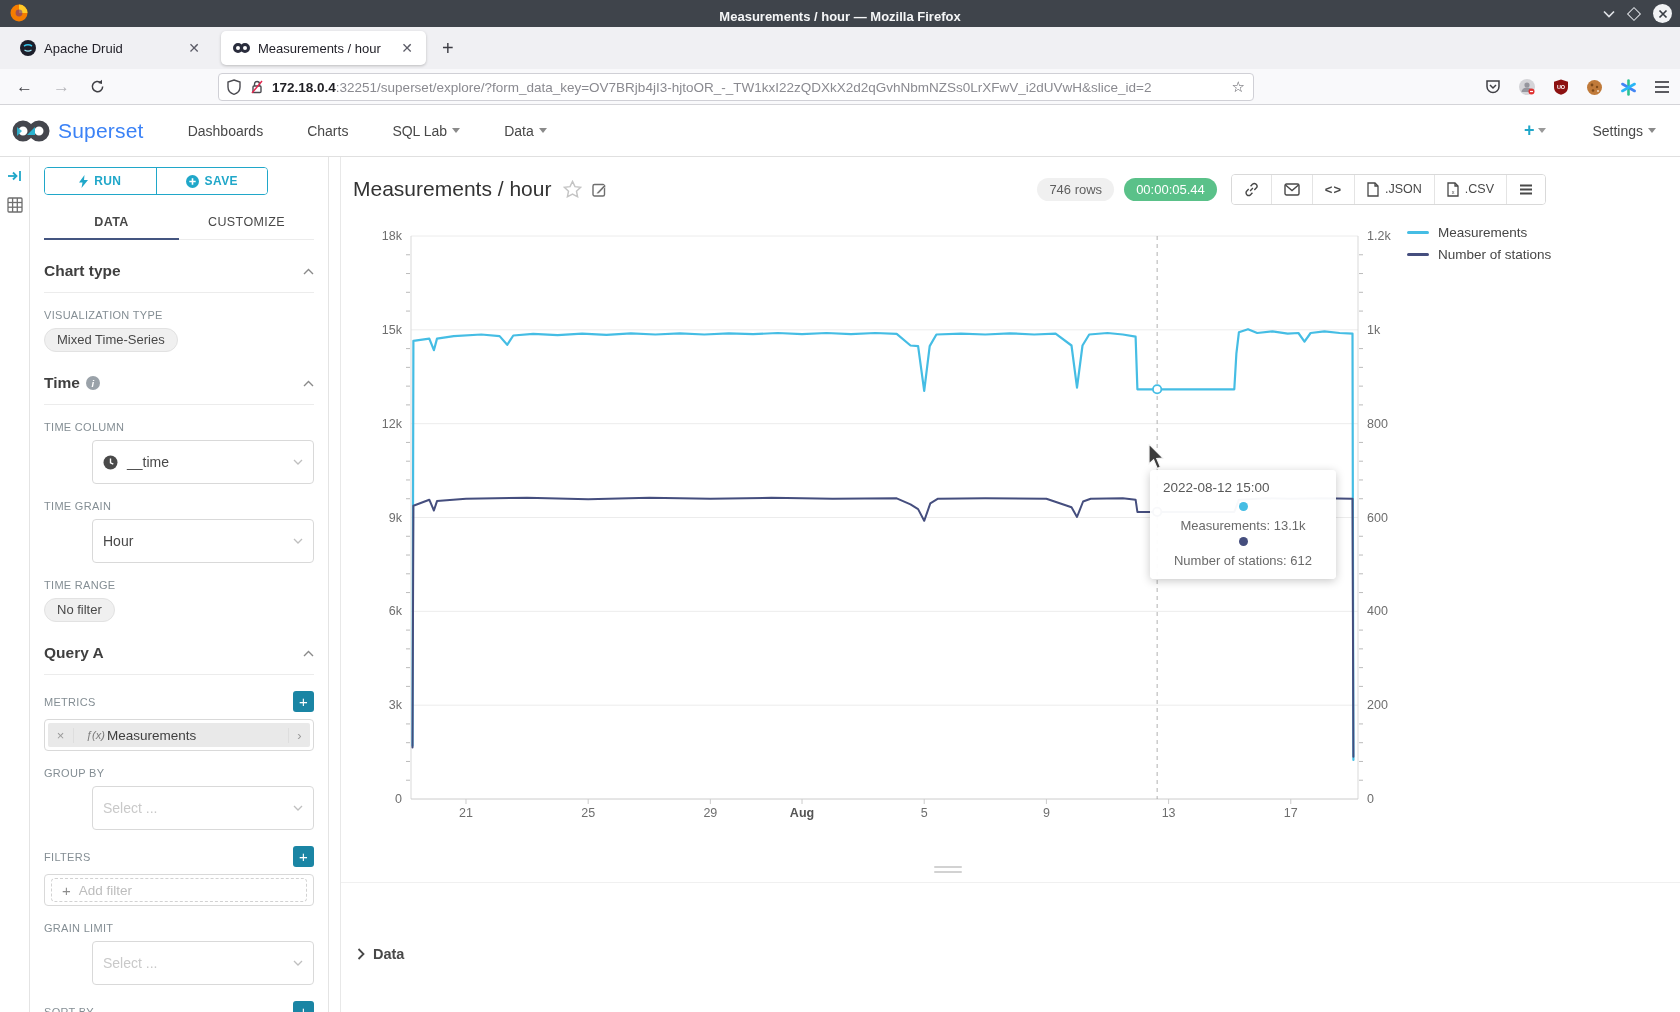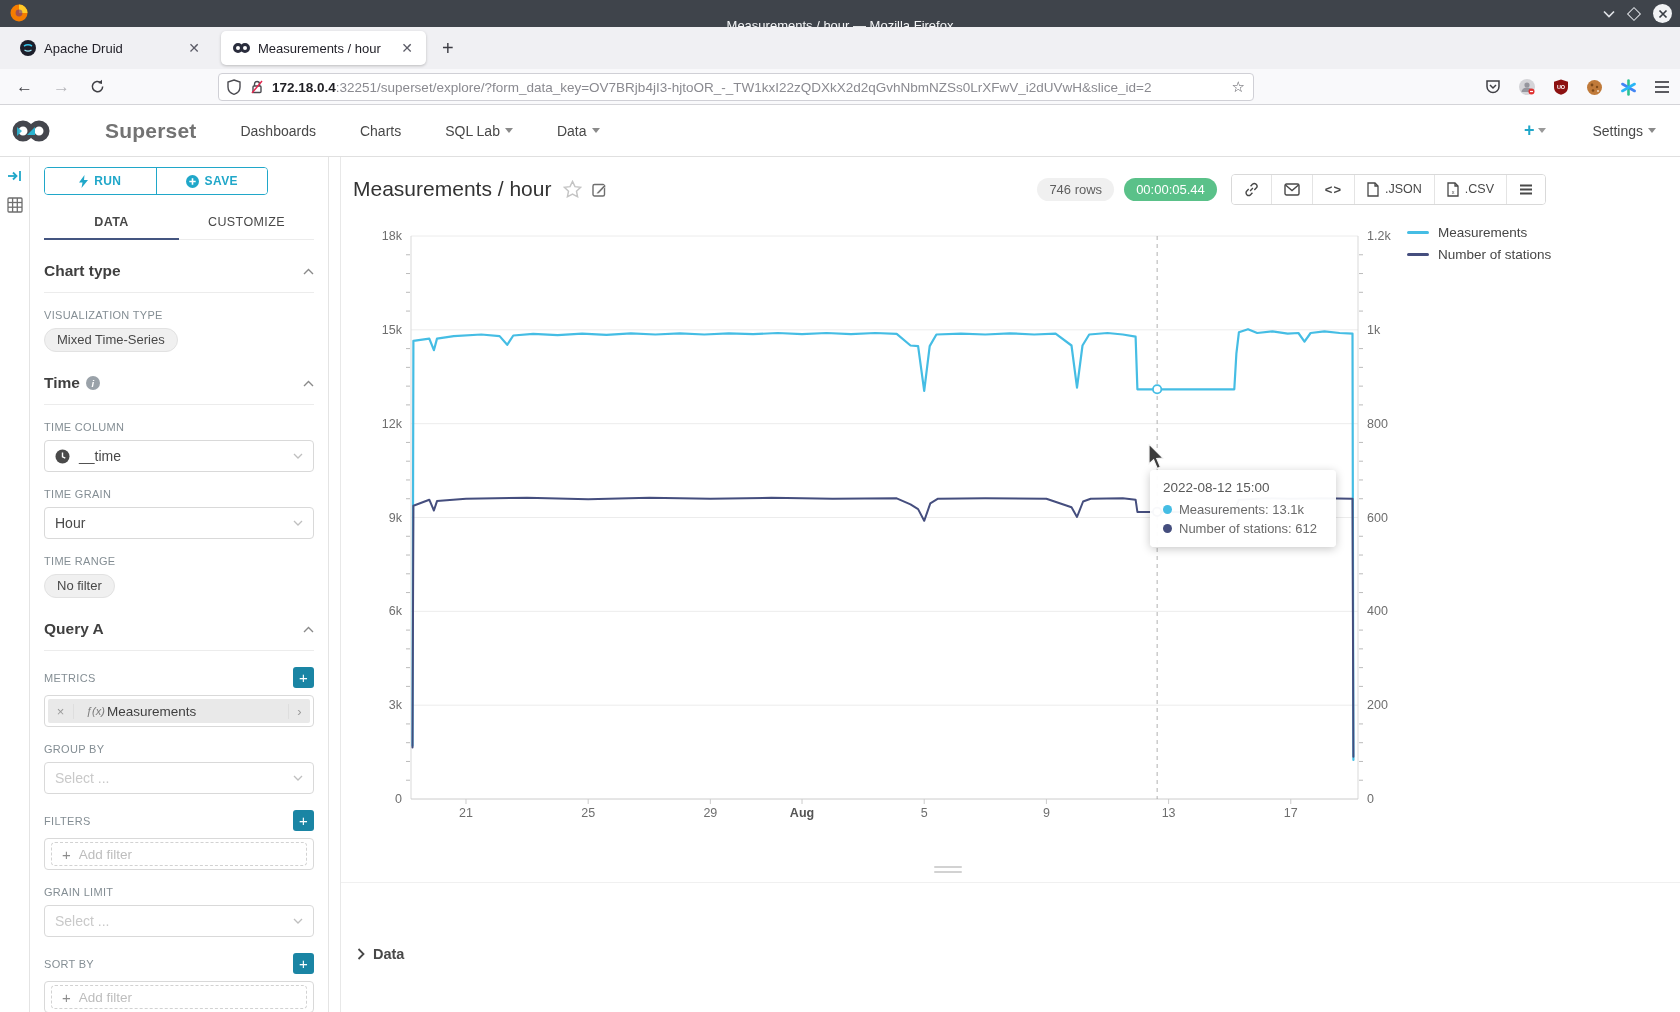--- a/index.html
+++ b/index.html
@@ -3,21 +3,21 @@
 <meta charset="utf-8">
 <style>
   * { margin:0; padding:0; box-sizing:border-box; }
   html,body { width:1680px; height:1012px; overflow:hidden; background:#fff;
     font-family:"Liberation Sans", sans-serif; }
   body { position:relative; }
   svg { display:block; }
 
   
   .titlebar { position:absolute; left:0; top:0; width:1680px; height:33px; background:#3f444b;
-    display:flex; align-items:flex-end; }
+    display:flex; align-items:center;font-weight:bold; }
   .ff-logo { position:absolute; left:10px; top:4px; }
   .win-title { width:100%; text-align:center; color:#f5f6f7; font-size:13px; }
   .win-controls { position:absolute; right:8px; top:0; height:27px; display:flex; align-items:center; gap:14px; }
   .wc-close { width:19px; height:19px; border-radius:50%; background:#f2f3f5; display:flex; align-items:center; justify-content:center; }
   .wc-diamond { width:10px; height:10px; border:1.6px solid #dfe2e6; transform:rotate(45deg); }
 
   
   .tabbar { position:absolute; left:0; top:27px; width:1680px; height:42px; background:#f0f0f3;
     display:flex; align-items:center; }
   .tab { height:34px; margin-left:8px; display:flex; align-items:center; gap:8px; padding:0 10px 0 12px;
@@ -36,21 +36,21 @@
     border:1px solid #d0d0d6; border-radius:4px; display:flex; align-items:center; padding:0 8px; }
   .url-text { font-size:13.5px; color:#8a8a90; margin-left:8px; flex:1; white-space:nowrap; overflow:hidden; }
   .url-text b { color:#1f1f24; font-weight:600; }
   .url-star { color:#55555c; font-size:15px; }
   .tool-icons { position:absolute; right:10px; top:0; height:36px; display:flex; align-items:center; gap:17px; }
 
   
   .sup-nav { position:absolute; left:0; top:105px; width:1680px; height:52px; background:#fff;
     border-bottom:1px solid #e0e0e0; display:flex; align-items:center; }
   .brand { display:flex; align-items:center; gap:8px; margin-left:12px; }
-  .brand-name { font-size:21px; font-weight:700; color:#737373; letter-spacing:.2px;margin-left:47px; }
+  .brand-name { font-size:21px; font-weight:400; color:#3b82f6; letter-spacing:.2px; }
   .sup-item { font-size:14px; color:#484848; margin-left:44px; display:flex; align-items:center; gap:5px; }
   .sup-right { position:absolute; right:24px; display:flex; align-items:center; gap:46px; }
   .sup-plus { color:#20a7c9; font-size:18px; font-weight:700; display:flex; align-items:center; gap:4px; }
   .caret-down { width:0; height:0; border-left:4px solid transparent; border-right:4px solid transparent; border-top:5px solid #8a8a8a; }
   .sup-plus .caret-down { border-top-color:#9a9a9a; }
 
   
   .content { position:absolute; left:0; top:157px; width:1680px; bottom:0; }
   .icon-strip { position:absolute; left:0; top:0; width:30px; bottom:0; border-right:1px solid #e4e4e4;
     display:flex; flex-direction:column; align-items:center; padding-top:12px; gap:14px; }
@@ -67,22 +67,22 @@
   .ptab.active { font-weight:600; }
   .ptab.active::after { content:""; position:absolute; left:0; right:0; bottom:-1px; height:2px; background:#445580; }
   .sec-head { display:flex; align-items:center; margin-top:22px; padding-bottom:12px; border-bottom:1px solid #ececec; }
   .sec-title { font-size:15.5px; color:#3f3f3f;font-weight:bold; }
   .sec-chev { margin-left:auto; }
   .info-dot { width:14px; height:14px; border-radius:50%; background:#9aa2a9; color:#fff; font-size:9.5px;
     display:inline-flex; align-items:center; justify-content:center; margin-left:6px; font-style:italic; font-weight:700; }
   .ctl-label { font-size:11px; color:#848e94; letter-spacing:.3px; margin:16px 0 7px; display:flex; align-items:center; }
   .pill { display:inline-block; background:#f0f0f0; border:1px solid #e2e2e2; border-radius:12px;
     padding:3px 12px 4px; font-size:13px; color:#484848; }
-  .select { height:32px; border:1px solid #d9d9d9; border-radius:4px; background:#fff; display:flex;
-    align-items:center; padding:0 10px; font-size:14px; color:#484848; gap:9px; }
+  .select { height:44px; border:1px solid #d9d9d9; border-radius:4px; background:#fff; display:flex;
+    align-items:center; padding:0 10px; font-size:14px; color:#484848; gap:9px;margin-left:48px; }
   .select .ph { color:#c9c9c9; }
   .select .chev { margin-left:auto; }
   .add-btn { width:21px; height:21px; border-radius:3px; background:#1a85a4; color:#fff; font-size:15px;
     display:flex; align-items:center; justify-content:center; margin-left:auto; font-weight:400; }
   .metric-box { border:1px solid #d9d9d9; border-radius:4px; padding:3px; background:#fff; }
   .metric-chip { background:#e9e9e9; border-radius:2px; height:24px; display:flex; align-items:center; }
   .chip-x { width:26px; text-align:center; color:#9a9a9a; font-size:13px; border-right:1px solid #dedede; }
   .chip-fx { font-style:italic; font-size:11px; color:#7c7c7c; margin:0 2px 0 12px; }
   .chip-name { font-size:13.5px; color:#3f3f3f; flex:1; }
   .chip-arrow { width:22px; text-align:center; color:#9a9a9a; border-left:1px solid #dedede; font-size:13px; }
@@ -106,21 +106,21 @@
   .code-glyph { font-size:13px; font-weight:700; color:#484848; letter-spacing:1px; }
 
   .chart-canvas { position:absolute; left:0; top:60px; width:1340px; height:650px; }
   .legend { position:absolute; left:1066px; top:64px; }
   .legend-item { display:flex; align-items:center; gap:9px; height:22px; font-size:13.5px; color:#464646; }
   .swatch { width:22px; height:3px; border-radius:2px; }
 
   .tooltip { position:absolute; left:809px; top:313px; width:186px; background:rgba(255,255,255,.96);
     border-radius:4px; box-shadow:0 2px 10px rgba(0,0,0,.22); padding:10px 13px 11px; z-index:5; }
   .tt-date { font-size:13.5px; color:#585858; margin-bottom:7px; }
-  .tt-row { display:flex; align-items:center; gap:7px; font-size:13px; color:#6a6a6a; margin-top:4px; white-space:nowrap; }
+  .tt-row { display:flex; align-items:center; gap:7px; font-size:13px; color:#6a6a6a; margin-top:4px; white-space:nowrap;flex-direction:column; }
   .tt-dot { width:9px; height:9px; border-radius:50%; flex:0 0 auto; }
 
   .cursor { position:absolute; left:807px; top:287px; z-index:6; }
   .resize-handle { position:absolute; left:593px; top:709px; width:28px; }
   .resize-handle div { height:0; border-top:2px solid #d2d2d2; margin-bottom:3px; border-radius:2px; }
   .data-section { position:absolute; left:0; right:0; top:725px; bottom:0; border-top:1px solid #f0f0f0;
     padding:12px 0 0 16px; display:flex; align-items:center; gap:8px; }
   .data-title { font-size:14.5px; font-weight:700; color:#484848; }
 </style>
 </head>

